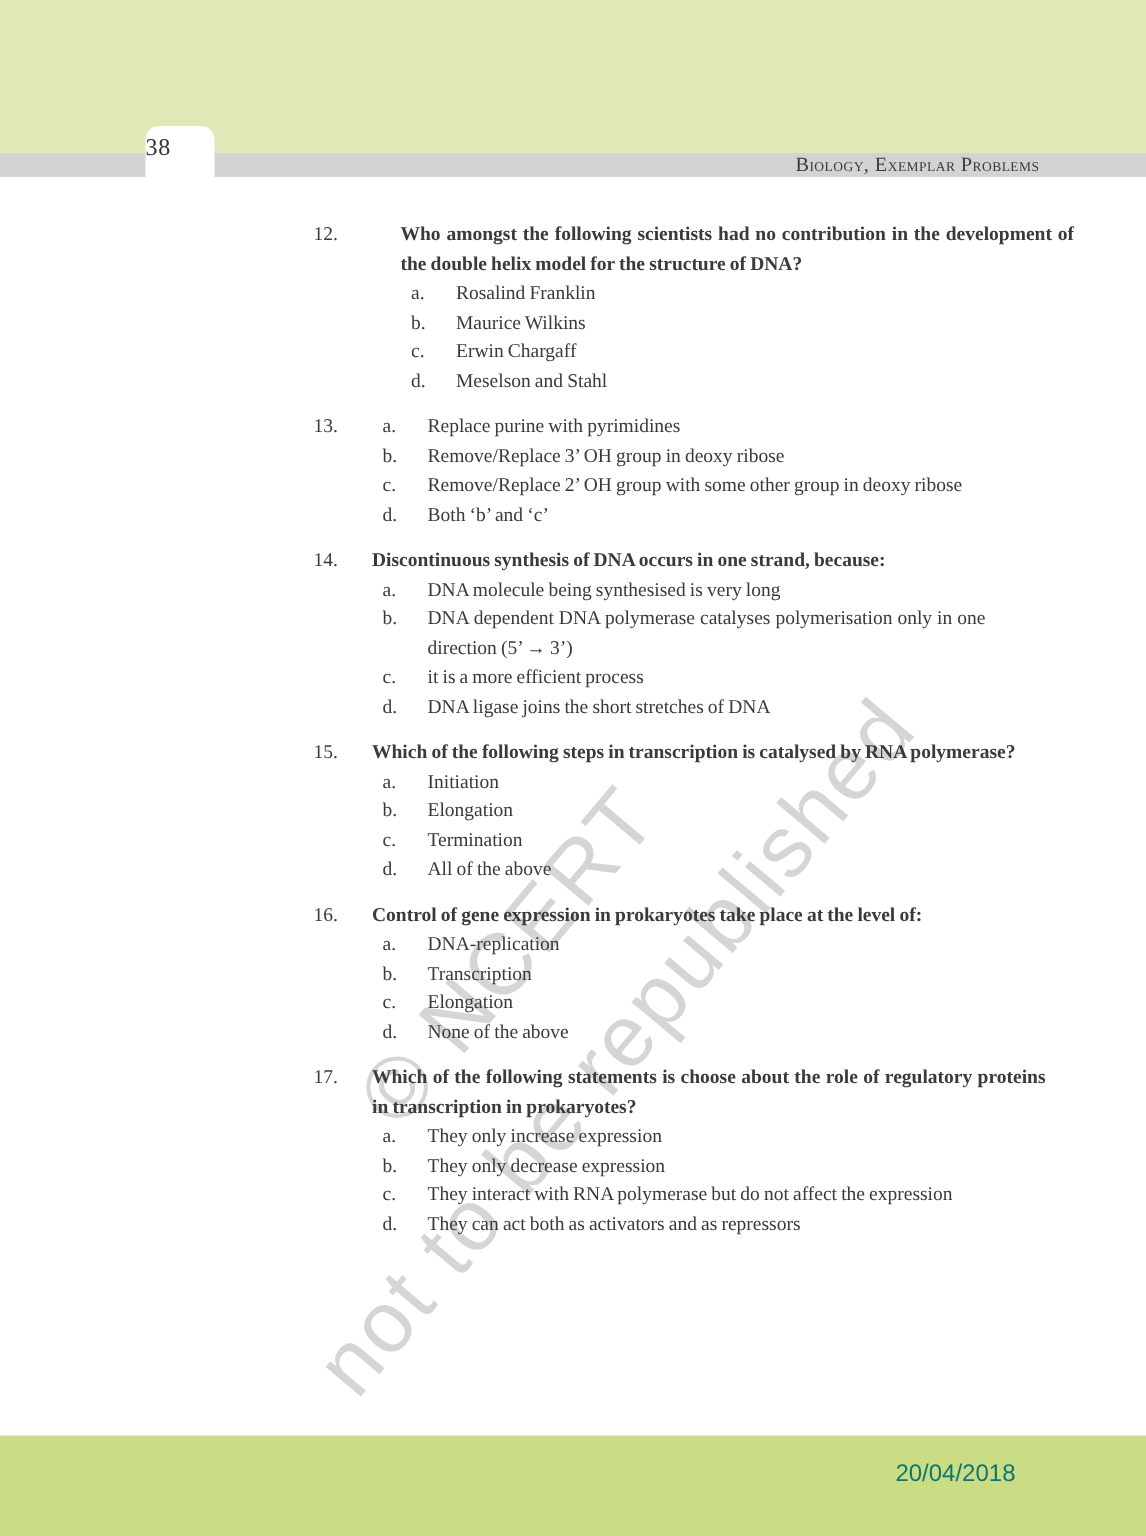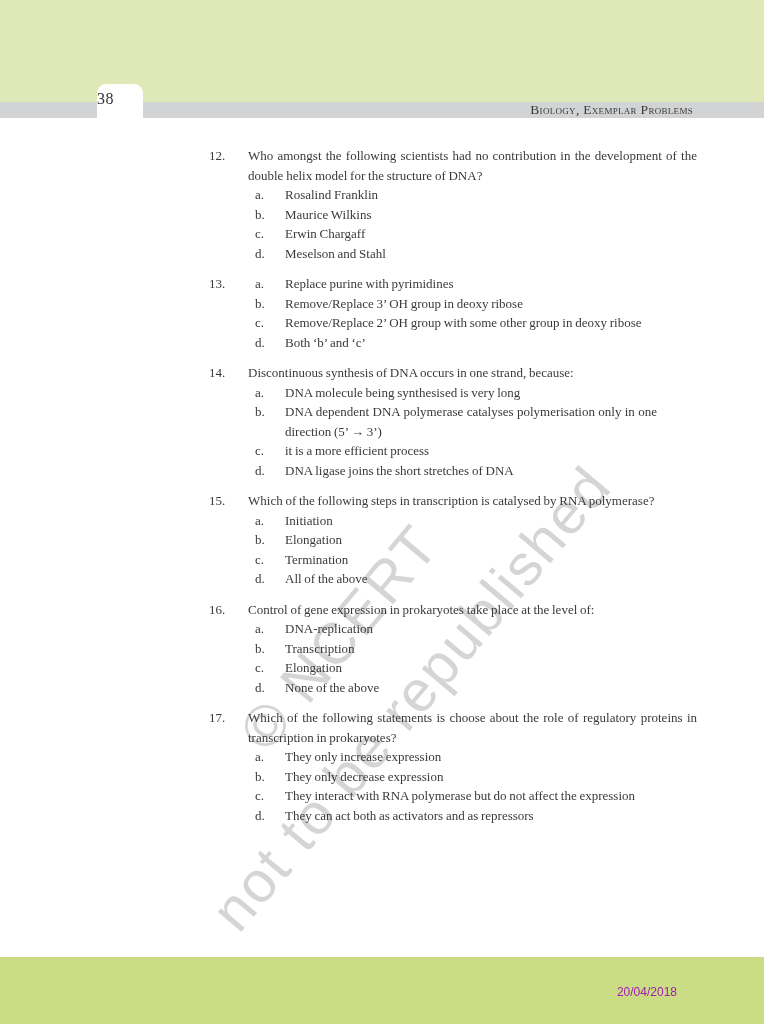--- a/index.html
+++ b/index.html
@@ -61,40 +61,40 @@
     letter-spacing: 2px;
     color: #b3b3b3; opacity: 0.55;
     white-space: nowrap;
     z-index: 0;
     pointer-events: none;
   }
 
   .questions { position: relative; z-index: 1; }
 
   .question { display: flex; margin-top: 11px; font-size: 13px; line-height: 19.5px; word-spacing: -0.5px; }
-  .question.first { margin-top: 0; }
+  .question.first { margin-top: 0; gap: 19px; }
   .qnum { width: 39px; flex: none; }
   .qbody { width: 449px; flex: none; }
-  .qtext { text-align: justify; }
+  .qtext { text-align: justify; font-weight: bold; }
   .options { margin-left: 7px; }
   .option { display: flex; }
   .opt-letter { width: 30px; flex: none; }
   .opt-text { flex: 1; }
   .opt-text.narrow-382 { flex: none; max-width: 382px; text-align: justify; }
   .opt-text.narrow-372 { flex: none; max-width: 372px; text-align: justify; }
 
   
   .bottom-band {
     position: absolute; bottom: 0; left: 0; right: 0; height: 67px;
     background: #cadd85;
   }
   .footer-date {
-    position: absolute; top: 28px; right: 87px;
+    position: absolute; top: 17px; right: 87px;
     font-family: "Liberation Sans", "DejaVu Sans", sans-serif;
-    font-size: 12px; color: #a21caf;
+    font-size: 16px; color: #0f766e;
   }
 </style>
 </head>
 <body>
 
 <div class="page">
 
   <div class="top-band"></div>
 
   <div class="header-bar">

